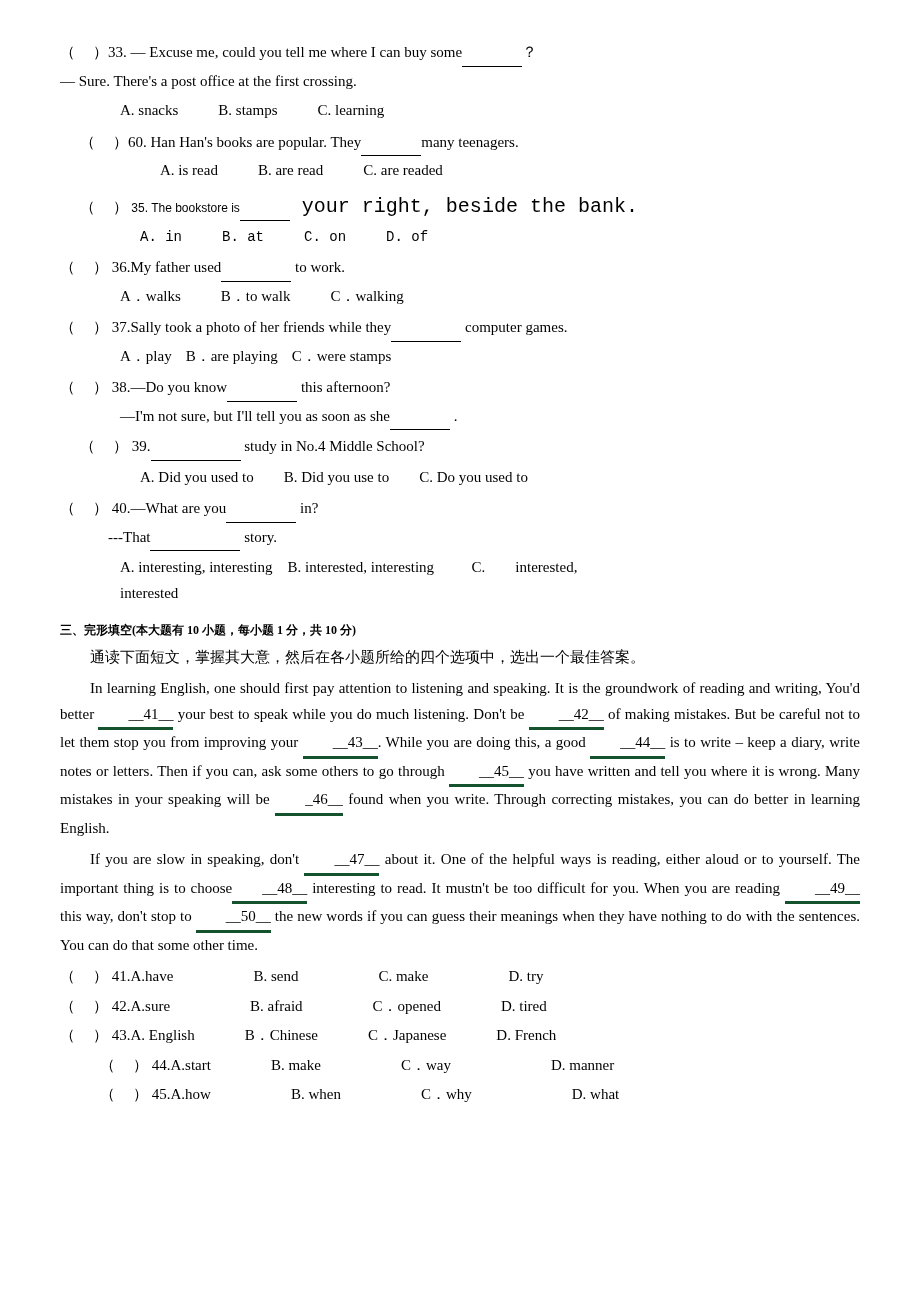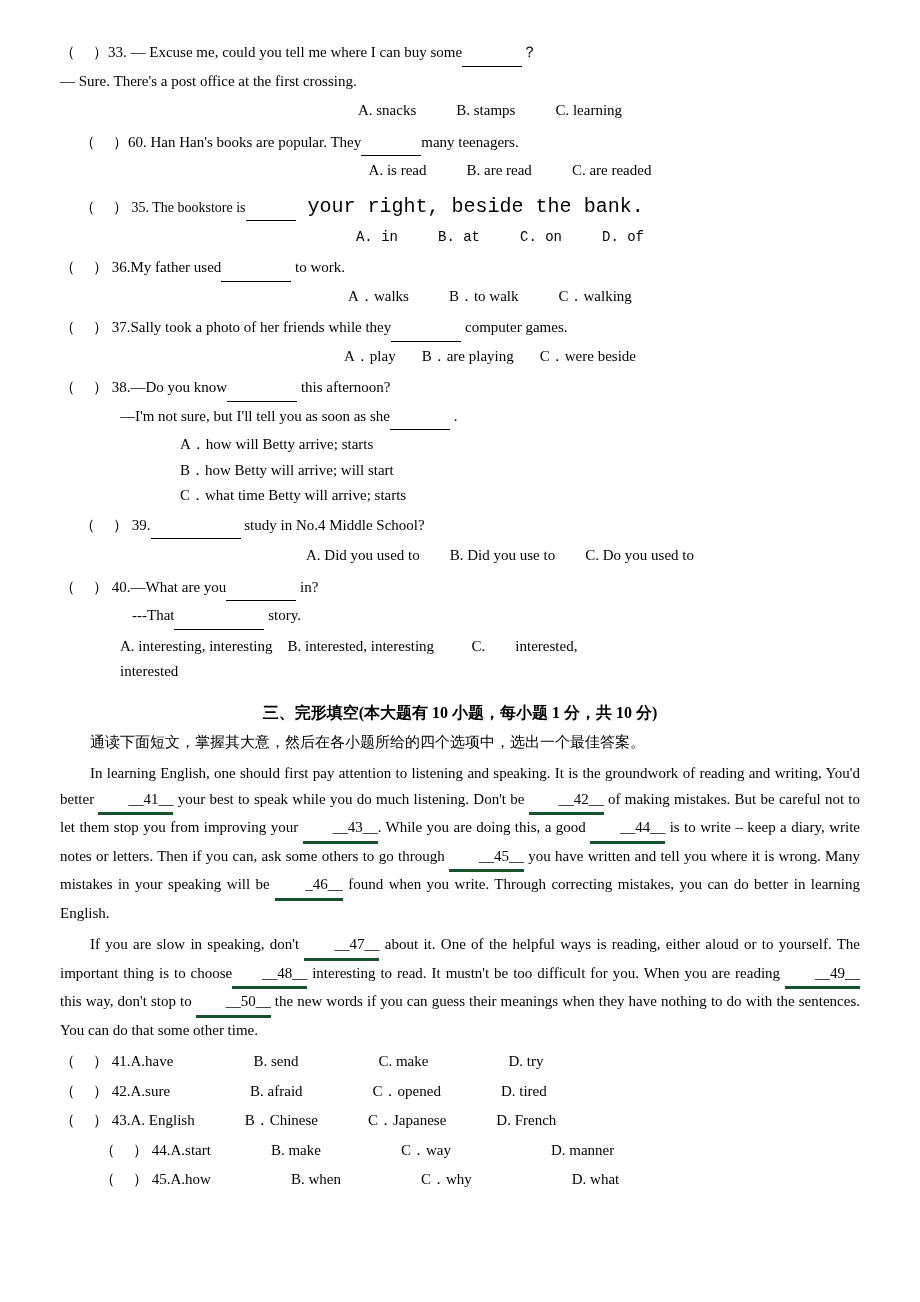--- a/index.html
+++ b/index.html
@@ -26,38 +26,36 @@
       display: inline-block;
       width: 18px;
       text-align: center;
     }
     .options-line {
       display: flex;
       gap: 40px;
       margin-left: 60px;
       margin-bottom: 6px;
       flex-wrap: wrap;
-      justify-content: center;
     }
     .blank {
       display: inline-block;
       border-bottom: 1px solid #000;
       min-width: 60px;
       text-align: center;
     }
     .blank-sm {
       display: inline-block;
       border-bottom: 3px solid #14532d;
       min-width: 40px;
     }
     .section-title {
       font-weight: bold;
-      font-size: 16px;
+      font-size: 12px;
       margin: 14px 0 4px 0;
-      text-align: center;
     }
     .section-desc {
       margin-bottom: 6px;
       text-indent: 2em;
     }
     .paragraph {
       text-indent: 2em;
       margin-bottom: 6px;
       text-align: justify;
     }
@@ -98,21 +96,21 @@
     <span>B. are read</span>
     <span>C. are readed</span>
   </div>
 </div>
 
 <div class="question-block" style="margin-left:20px;">
   <div class="question-line">
     <span>（</span>
     <span class="paren-box">&nbsp;&nbsp;&nbsp;</span>
     <span>）</span>
-    <span style="font-family:Liberation Serif, serif; font-size:14px;">&nbsp;35. The bookstore is</span>
+    <span style="font-family:Liberation Sans, sans-serif; font-size:12px;">&nbsp;35. The bookstore is</span>
     <span class="blank" style="min-width:50px;">&nbsp;&nbsp;&nbsp;&nbsp;&nbsp;</span>
     <span style="font-family:'Courier New',monospace; font-size:20px;">&nbsp;your right, beside the bank.</span>
   </div>
   <div class="options-line" style="font-family:Liberation Mono, monospace; font-size:14px;">
     <span>A. in</span>
     <span>B. at</span>
     <span>C. on</span>
     <span>D. of</span>
   </div>
 </div>
@@ -135,46 +133,41 @@
 
 <div class="question-block">
   <div class="question-line">
     <span>（</span>
     <span class="paren-box">&nbsp;&nbsp;&nbsp;</span>
     <span>）</span>
     <span>&nbsp;37.Sally took a photo of her friends while they</span>
     <span class="blank" style="min-width:70px;">&nbsp;&nbsp;&nbsp;&nbsp;&nbsp;&nbsp;&nbsp;</span>
     <span>&nbsp;computer games.</span>
   </div>
-  <div class="options-line" style="gap:26px;">
+  <div class="options-line" style="gap:14px;">
     <span>A．play</span>
     <span>B．are playing</span>
-    <span>C．were beside</span>
+    <span>C．were stamps</span>
   </div>
 </div>
 
 <div class="question-block">
   <div class="question-line">
     <span>（</span>
     <span class="paren-box">&nbsp;&nbsp;&nbsp;</span>
     <span>）</span>
     <span>&nbsp;38.—Do you know</span>
     <span class="blank" style="min-width:70px;">&nbsp;&nbsp;&nbsp;&nbsp;&nbsp;&nbsp;&nbsp;</span>
     <span>&nbsp;this afternoon?</span>
   </div>
   <div class="question-line" style="margin-left:60px;">
     <span>—I'm not sure, but I'll tell you as soon as she</span>
     <span class="blank" style="min-width:60px;">&nbsp;&nbsp;&nbsp;&nbsp;&nbsp;&nbsp;</span>
     <span>&nbsp;.</span>
   </div>
-  <div style="margin-left:120px;">
-    <div>A．how will Betty arrive; starts</div>
-    <div>B．how Betty will arrive; will start</div>
-    <div>C．what time Betty will arrive; starts</div>
-  </div>
 </div>
 
 <div class="question-block" style="margin-left:20px;">
   <div class="question-line">
     <span>（</span>
     <span class="paren-box">&nbsp;&nbsp;&nbsp;</span>
     <span>）</span>
     <span>&nbsp;39.</span>
     <span class="blank" style="min-width:90px;">&nbsp;&nbsp;&nbsp;&nbsp;&nbsp;&nbsp;&nbsp;&nbsp;&nbsp;</span>
     <span>&nbsp;study in No.4 Middle School?</span>
@@ -188,21 +181,21 @@
 
 <div class="question-block">
   <div class="question-line">
     <span>（</span>
     <span class="paren-box">&nbsp;&nbsp;&nbsp;</span>
     <span>）</span>
     <span>&nbsp;40.—What are you</span>
     <span class="blank" style="min-width:70px;">&nbsp;&nbsp;&nbsp;&nbsp;&nbsp;&nbsp;&nbsp;</span>
     <span>&nbsp;in?</span>
   </div>
-  <div class="question-line" style="margin-left:72px; margin-top:2px;">
+  <div class="question-line" style="margin-left:48px; margin-top:2px;">
     <span>---That</span>
     <span class="blank" style="min-width:90px;">&nbsp;&nbsp;&nbsp;&nbsp;&nbsp;&nbsp;&nbsp;&nbsp;&nbsp;</span>
     <span>&nbsp;story.</span>
   </div>
   <div style="margin-left:60px; margin-top:4px;">
     <span>A. interesting, interesting</span>
     <span>&nbsp;&nbsp;</span>
     <span>B. interested, interesting</span>
     <span>&nbsp;&nbsp;&nbsp;&nbsp;&nbsp;&nbsp;&nbsp;&nbsp;</span>
     <span>C.&nbsp;&nbsp;&nbsp;&nbsp;&nbsp;&nbsp;&nbsp; interested,</span>

